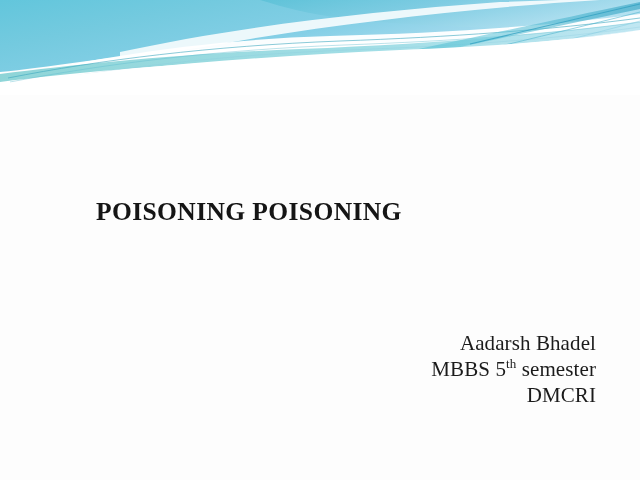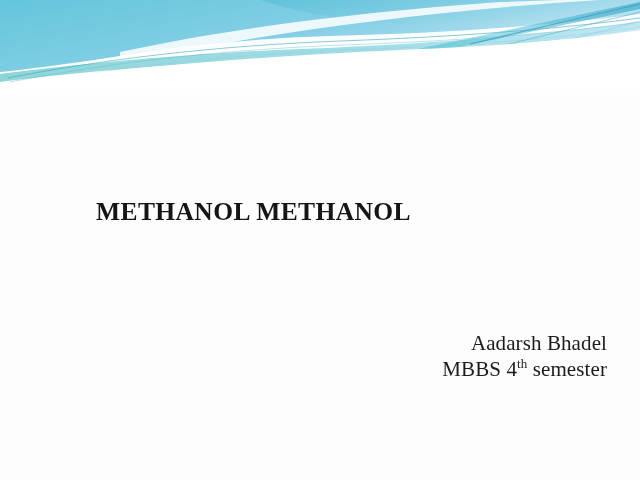--- a/index.html
+++ b/index.html
@@ -51,21 +51,21 @@
     font-size: 25.5px;
     letter-spacing: 0.4px;
     color: #151515;
     line-height: 1.25;
     white-space: nowrap;
   }
 
   
   .subtitle-block {
     position: absolute;
-    left: 227px;
+    left: 216px;
     top: 330px;
     width: 380px;
     text-align: right;
   }
   .subtitle-line {
     font-family: "Liberation Serif", serif;
     font-weight: normal;
     font-size: 21px;
     color: #1b1b1b;
     line-height: 26px;
@@ -147,21 +147,22 @@
       <path d="M484,50 C534,38 588,25 640,12" fill="none" stroke="#4fb3cd" stroke-width="0.9" opacity="0.65"></path>
       <path d="M500,56 C548,45 596,33 640,21" fill="none" stroke="#7cc8de" stroke-width="0.8" opacity="0.55"></path>
 
       <path d="M0,84 C120,68 260,56 400,50
                C500,46 575,40 640,30
                L640,95 L0,95 Z" fill="#ffffff"></path>
     </svg>
   </div>
 
   <div class="title-block">
-    <div class="title-text">METHANOL METHANOL</div>
+    <div class="title-text">POISONING POISONING</div>
   </div>
 
   <div class="subtitle-block">
     <div class="subtitle-line">Aadarsh Bhadel</div>
-    <div class="subtitle-line"><span>MBBS 4</span><sup>th</sup><span> semester</span></div>
+    <div class="subtitle-line"><span>MBBS 5</span><sup>th</sup><span> semester</span></div>
+    <div class="subtitle-line">DMCRI</div>
   </div>
 
 </div>
 
 </body></html>

